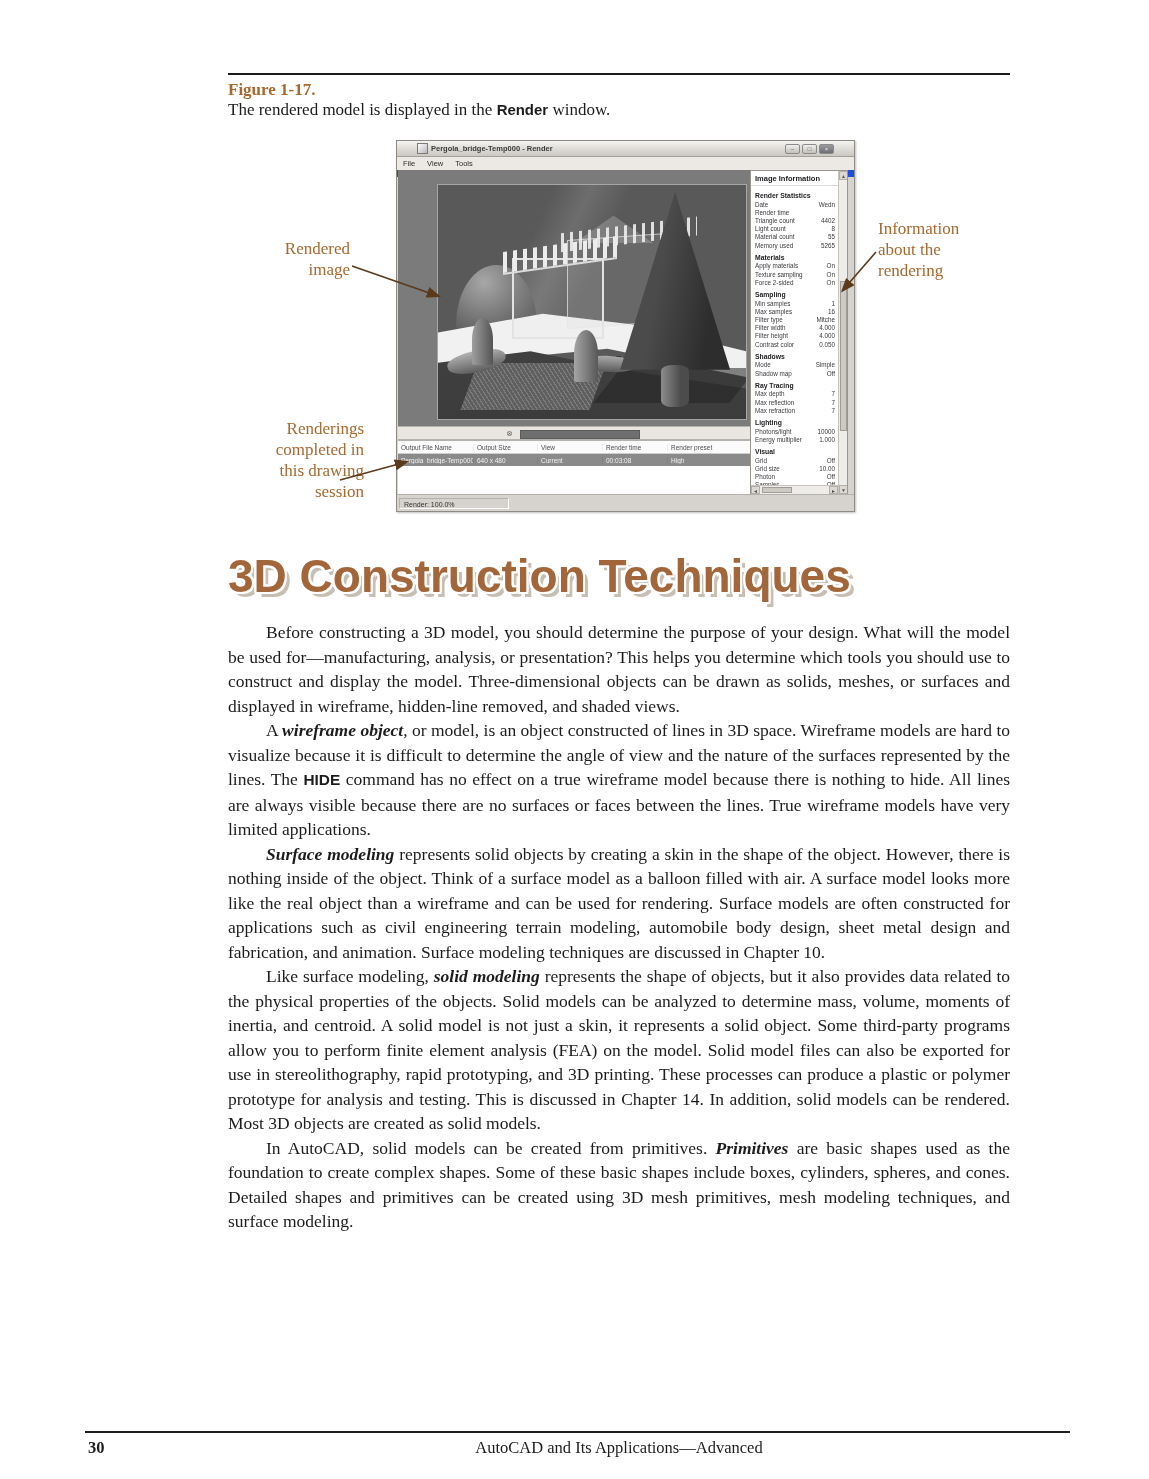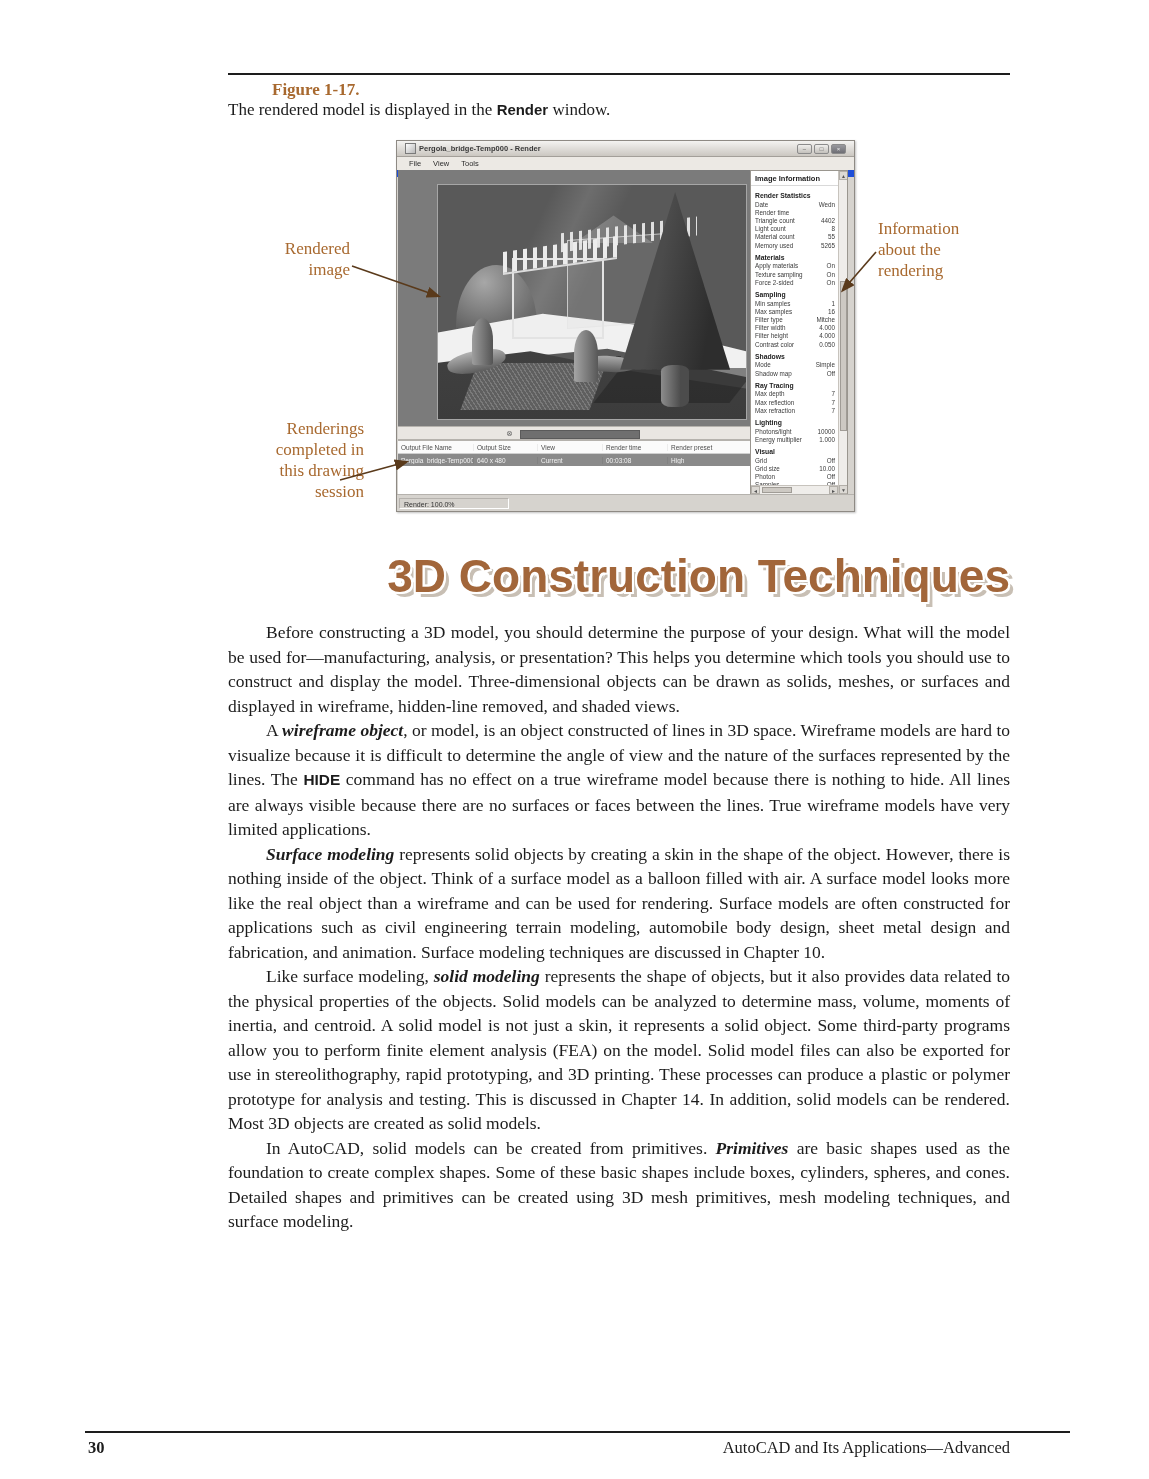--- a/index.html
+++ b/index.html
@@ -1,47 +1,47 @@
 <!DOCTYPE html>
 <html><head>
 <meta charset="utf-8">
 <style>
   html,body{margin:0;padding:0;}
   body{width:1149px;height:1479px;position:relative;background:#ffffff;
        font-family:"Liberation Serif",serif;color:#1c1c1c;overflow:hidden;}
 
   
   .rule-top{position:absolute;left:228px;top:73px;width:782px;height:2px;background:#1d1d1d;}
-  .fig-label{position:absolute;left:228px;top:80px;font-weight:bold;font-size:17px;color:#a8692f;margin-left:44px;}
+  .fig-label{position:absolute;left:228px;top:80px;font-weight:bold;font-size:17px;color:#a8692f;}
   .fig-caption{position:absolute;left:228px;top:100px;font-size:17px;color:#1c1c1c;}
   .run-cmd{font-family:"Liberation Sans",sans-serif;font-weight:bold;font-size:0.88em;}
   .run-bi{font-weight:bold;font-style:italic;}
 
   
   .callout{position:absolute;font-size:17px;line-height:21px;color:#a8692f;white-space:pre-line;}
   .callout.right-al{text-align:right;}
   #arrow-overlay{position:absolute;left:0;top:0;width:1149px;height:1479px;pointer-events:none;}
 
   
   .app-window{position:absolute;left:396px;top:140px;width:459px;height:372px;
       background:#d6d3ce;border:1px solid #8e8a84;box-sizing:border-box;
       font-family:"Liberation Sans","DejaVu Sans",sans-serif;box-shadow:1px 1px 2px rgba(0,0,0,.25);}
   .titlebar{position:absolute;left:0;top:0;right:0;height:16px;
       background:linear-gradient(180deg,#f4f3f1,#cbc7c1);border-bottom:1px solid #a39f99;
-      display:flex;align-items:center;padding:0 8px;box-sizing:border-box;}
+      display:flex;align-items:center;padding:0 20px;box-sizing:border-box;}
   .title-icon{width:9px;height:9px;background:linear-gradient(135deg,#fdfdfd,#b9b9b9);
       border:1px solid #7a7a7a;margin-right:3px;flex:none;}
   .title-text{font-size:7.5px;font-weight:600;color:#3a3a3a;flex:1;white-space:nowrap;overflow:hidden;}
   .win-btns{display:flex;gap:2px;}
   .win-btn{width:15px;height:10px;border:1px solid #8b8b8b;border-radius:2px;
       background:linear-gradient(180deg,#f0efed,#c4c1bc);font-size:6px;line-height:9px;
       text-align:center;color:#555;box-sizing:border-box;}
   .win-btn.close{background:linear-gradient(180deg,#9a9a9e,#6e6e74);color:#eee;}
   .menubar{position:absolute;left:0;top:16px;right:0;height:13px;background:#ece9e4;
-      border-bottom:7px solid #1d4ed8;display:flex;align-items:center;gap:12px;padding:0 12px;}
+      border-bottom:7px solid #1d4ed8;display:flex;align-items:center;gap:12px;padding:0 6px;}
   .menu-item{font-size:7.5px;color:#2b2b2b;}
 
   
   .canvas{position:absolute;left:1px;top:29px;width:358px;height:256px;background:#7b7b7b;overflow:hidden;}
   .scene{position:absolute;left:39px;top:14px;width:310px;height:236px;background:#595959;
       border:1px solid #a6a6a6;overflow:hidden;box-sizing:border-box;}
   .scene *{position:absolute;}
   .sc-beam{left:0;top:0;width:100%;height:100%;
       background:linear-gradient(115deg,transparent 28%,rgba(255,255,255,.12) 37%,transparent 47%);}
   .sc-dome{left:6%;top:34%;width:26%;height:30%;
@@ -115,36 +115,36 @@
       color:#555;background:#dcd9d4;border:1px solid #b3afa9;box-sizing:border-box;}
   .hscroll .thumb{position:absolute;left:11px;top:1px;width:30px;height:6px;background:#cdc9c3;border:1px solid #a09c96;box-sizing:border-box;}
 
   
   .statusbar{position:absolute;left:0;bottom:0;right:0;height:17px;background:#d6d3ce;
       border-top:1px solid #b5b2ad;display:flex;align-items:center;padding:2px;box-sizing:border-box;}
   .status-cell{height:11px;line-height:11px;font-size:7px;color:#333;padding:0 4px;
       border:1px solid #b5b2ad;border-right-color:#fff;border-bottom-color:#fff;width:110px;box-sizing:border-box;background:#d6d3ce;}
 
   
-  .big-heading{position:absolute;left:228px;top:549px;width:782px;text-align:right;
+  .big-heading{position:absolute;left:228px;top:549px;width:782px;text-align:left;
       font-family:"Liberation Sans","DejaVu Sans",sans-serif;font-weight:bold;font-size:46px;
       letter-spacing:0px;color:#a2663a;
       text-shadow:-2px -2px 0 #fff,2px -2px 0 #fff,-2px 2px 0 #fff,2px 2px 0 #fff,
                   -2px 0 0 #fff,2px 0 0 #fff,0 -2px 0 #fff,0 2px 0 #fff,
                   5px 5px 0 #c8bfb4;}
 
   
   .body-text{position:absolute;left:228px;top:620px;width:782px;font-size:17.5px;line-height:24.5px;
       text-align:justify;color:#1c1c1c;}
   .body-text p{margin:0;text-indent:38px;}
 
   
   .rule-bottom{position:absolute;left:85px;top:1431px;width:985px;height:2px;background:#1d1d1d;}
   .footer-num{position:absolute;left:88px;top:1438px;font-weight:bold;font-size:16.5px;}
-  .footer-title{position:absolute;left:228px;top:1438px;width:782px;text-align:right;font-size:16.5px;}
+  .footer-title{position:absolute;left:228px;top:1438px;width:782px;text-align:center;font-size:16.5px;}
 </style>
 </head>
 <body>
 
 <div class="rule-top"></div>
 <div class="fig-label">Figure 1-17.</div>
 <div class="fig-caption"><span>The rendered model is displayed in the </span><span class="run-cmd">Render</span><span> window.</span></div>
 
 <div class="callout right-al" style="left:250px;top:238px;width:100px;">Rendered
 image</div>

